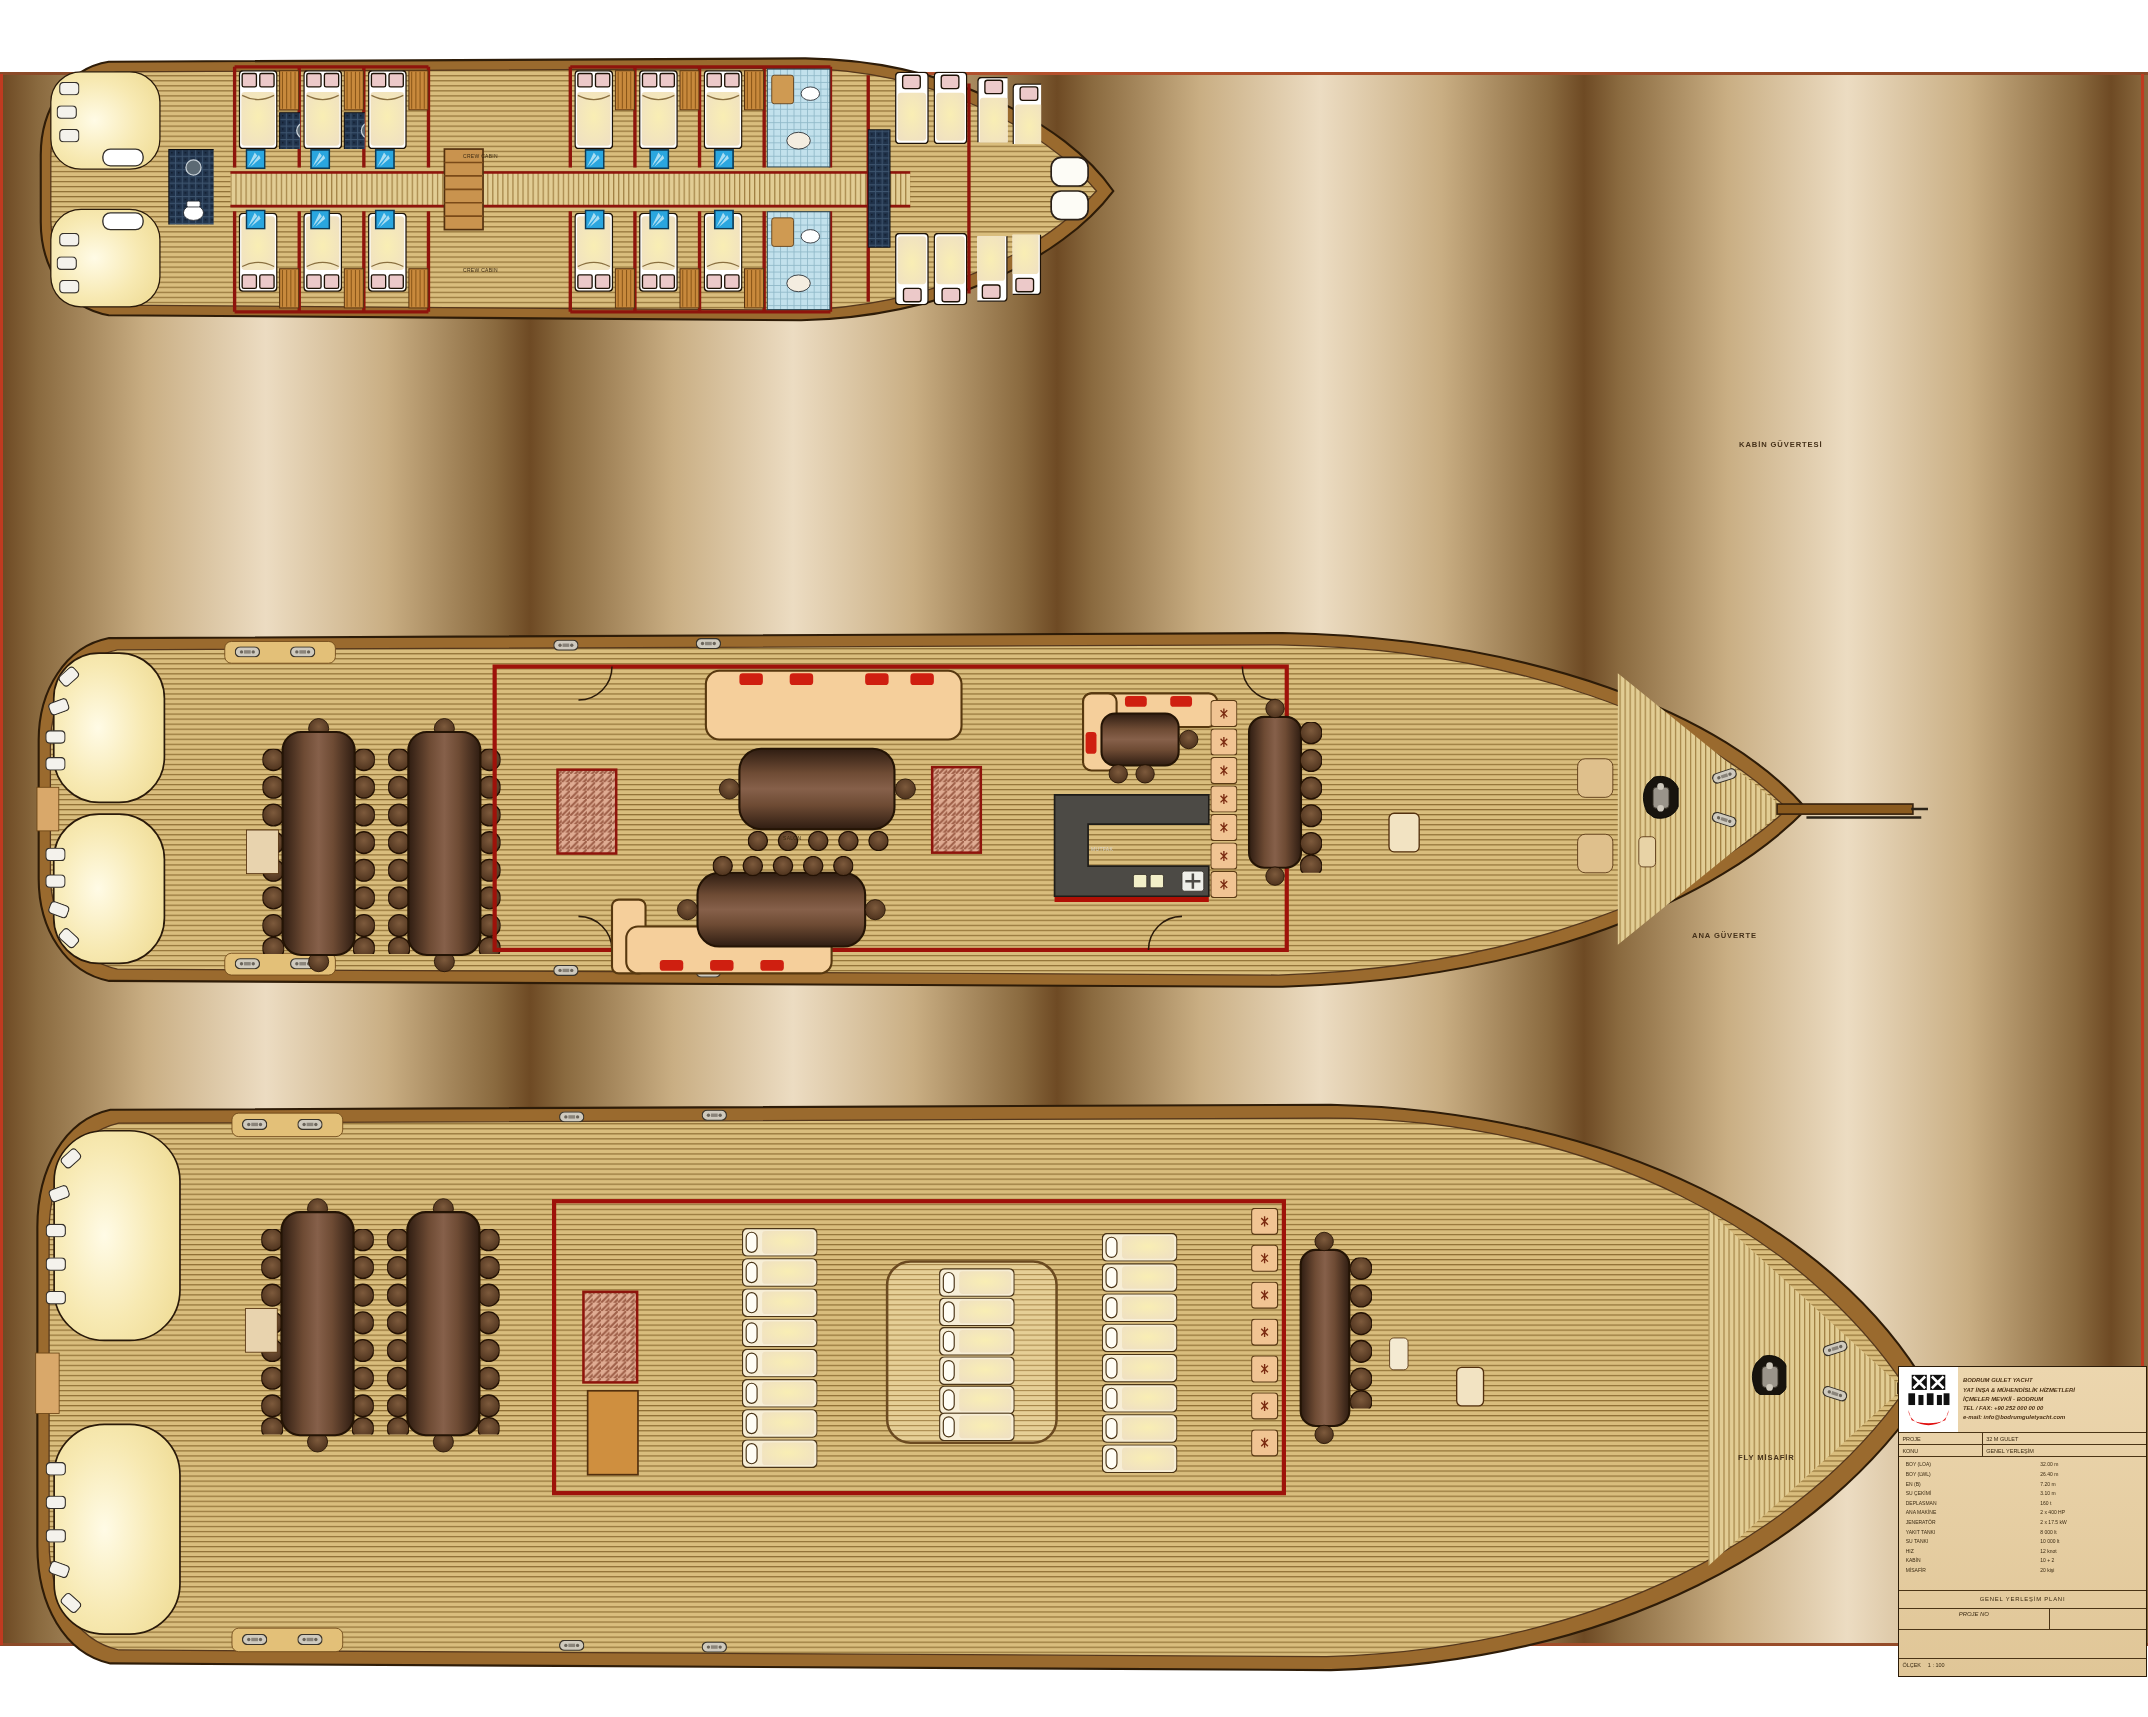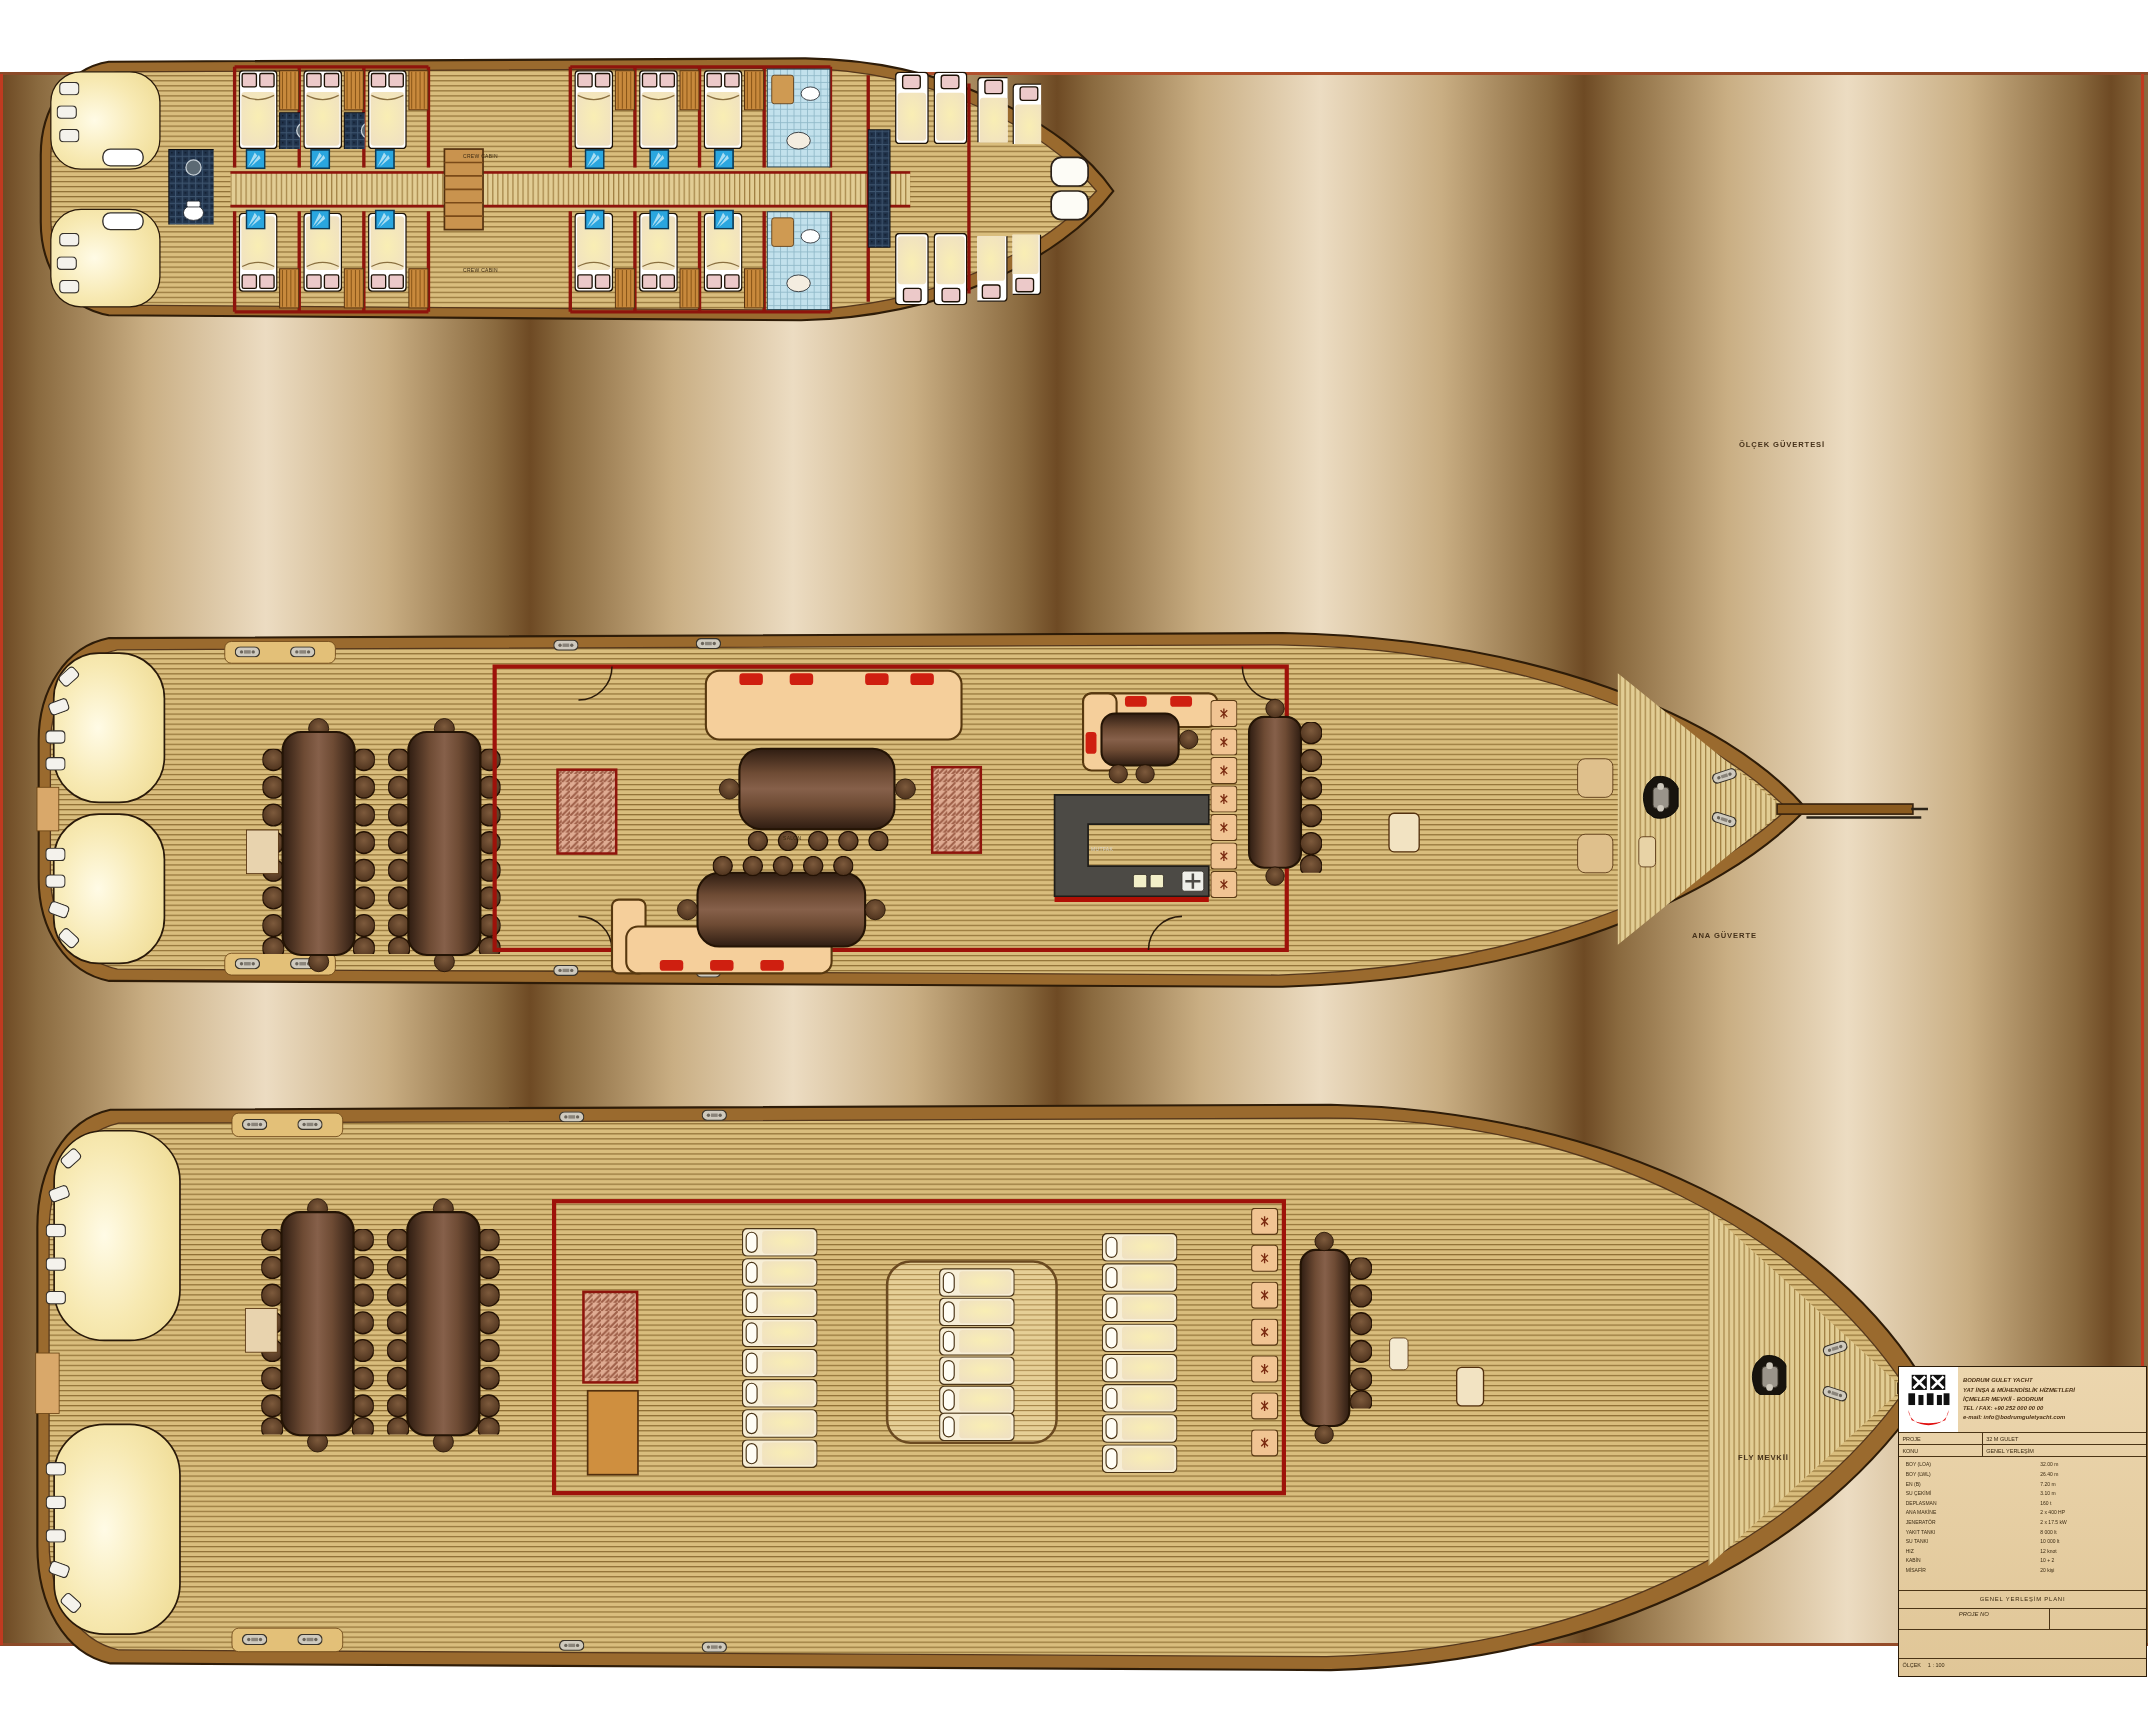--- a/index.html
+++ b/index.html
@@ -511,23 +511,23 @@
       <rect x="1630" y="292" width="22" height="38" rx="5" fill="#f4ead2" stroke="#53300e"></rect>
     </g>
     <g>
       <rect x="1710" y="327" width="32" height="46" rx="6" fill="#f2e3c2" stroke="#53300e" stroke-width="1.6"></rect>
       <use href="#windlass" x="2059" y="312" width="44" height="48"></use>
       <use href="#cleat" x="2146" y="298" transform="rotate(-18,2161,304)"></use>
       <use href="#cleat" x="2146" y="352" transform="rotate(18,2161,358)"></use>
     </g>
   </svg>
 
-  <div class="lbl" style="left:1739px;top:440px">ÖLÇEK GÜVERTESİ</div>
+  <div class="lbl" style="left:1739px;top:440px">KABİN GÜVERTESİ</div>
   <div class="lbl" style="left:1692px;top:931px">ANA GÜVERTE</div>
-  <div class="lbl" style="left:1738px;top:1453px">FLY MEVKİİ</div>
+  <div class="lbl" style="left:1738px;top:1453px">FLY MİSAFİR</div>
   <div class="lbl tiny" style="left:463px;top:153px">CREW CABIN</div>
   <div class="lbl tiny" style="left:463px;top:267px">CREW CABIN</div>
   <div class="lbl tiny" style="left:783px;top:835px">SALON</div>
   <div class="lbl tiny" style="left:1091px;top:846px;color:#d8d4ca">MUTFAK</div>
 
   <div id="titleblock">
     <div class="row" id="tb-head">
       <div id="tb-logo">
         <svg width="47" height="54" viewBox="0 0 56 64">
           <rect x="8" y="2" width="18" height="18" fill="#111"></rect>

